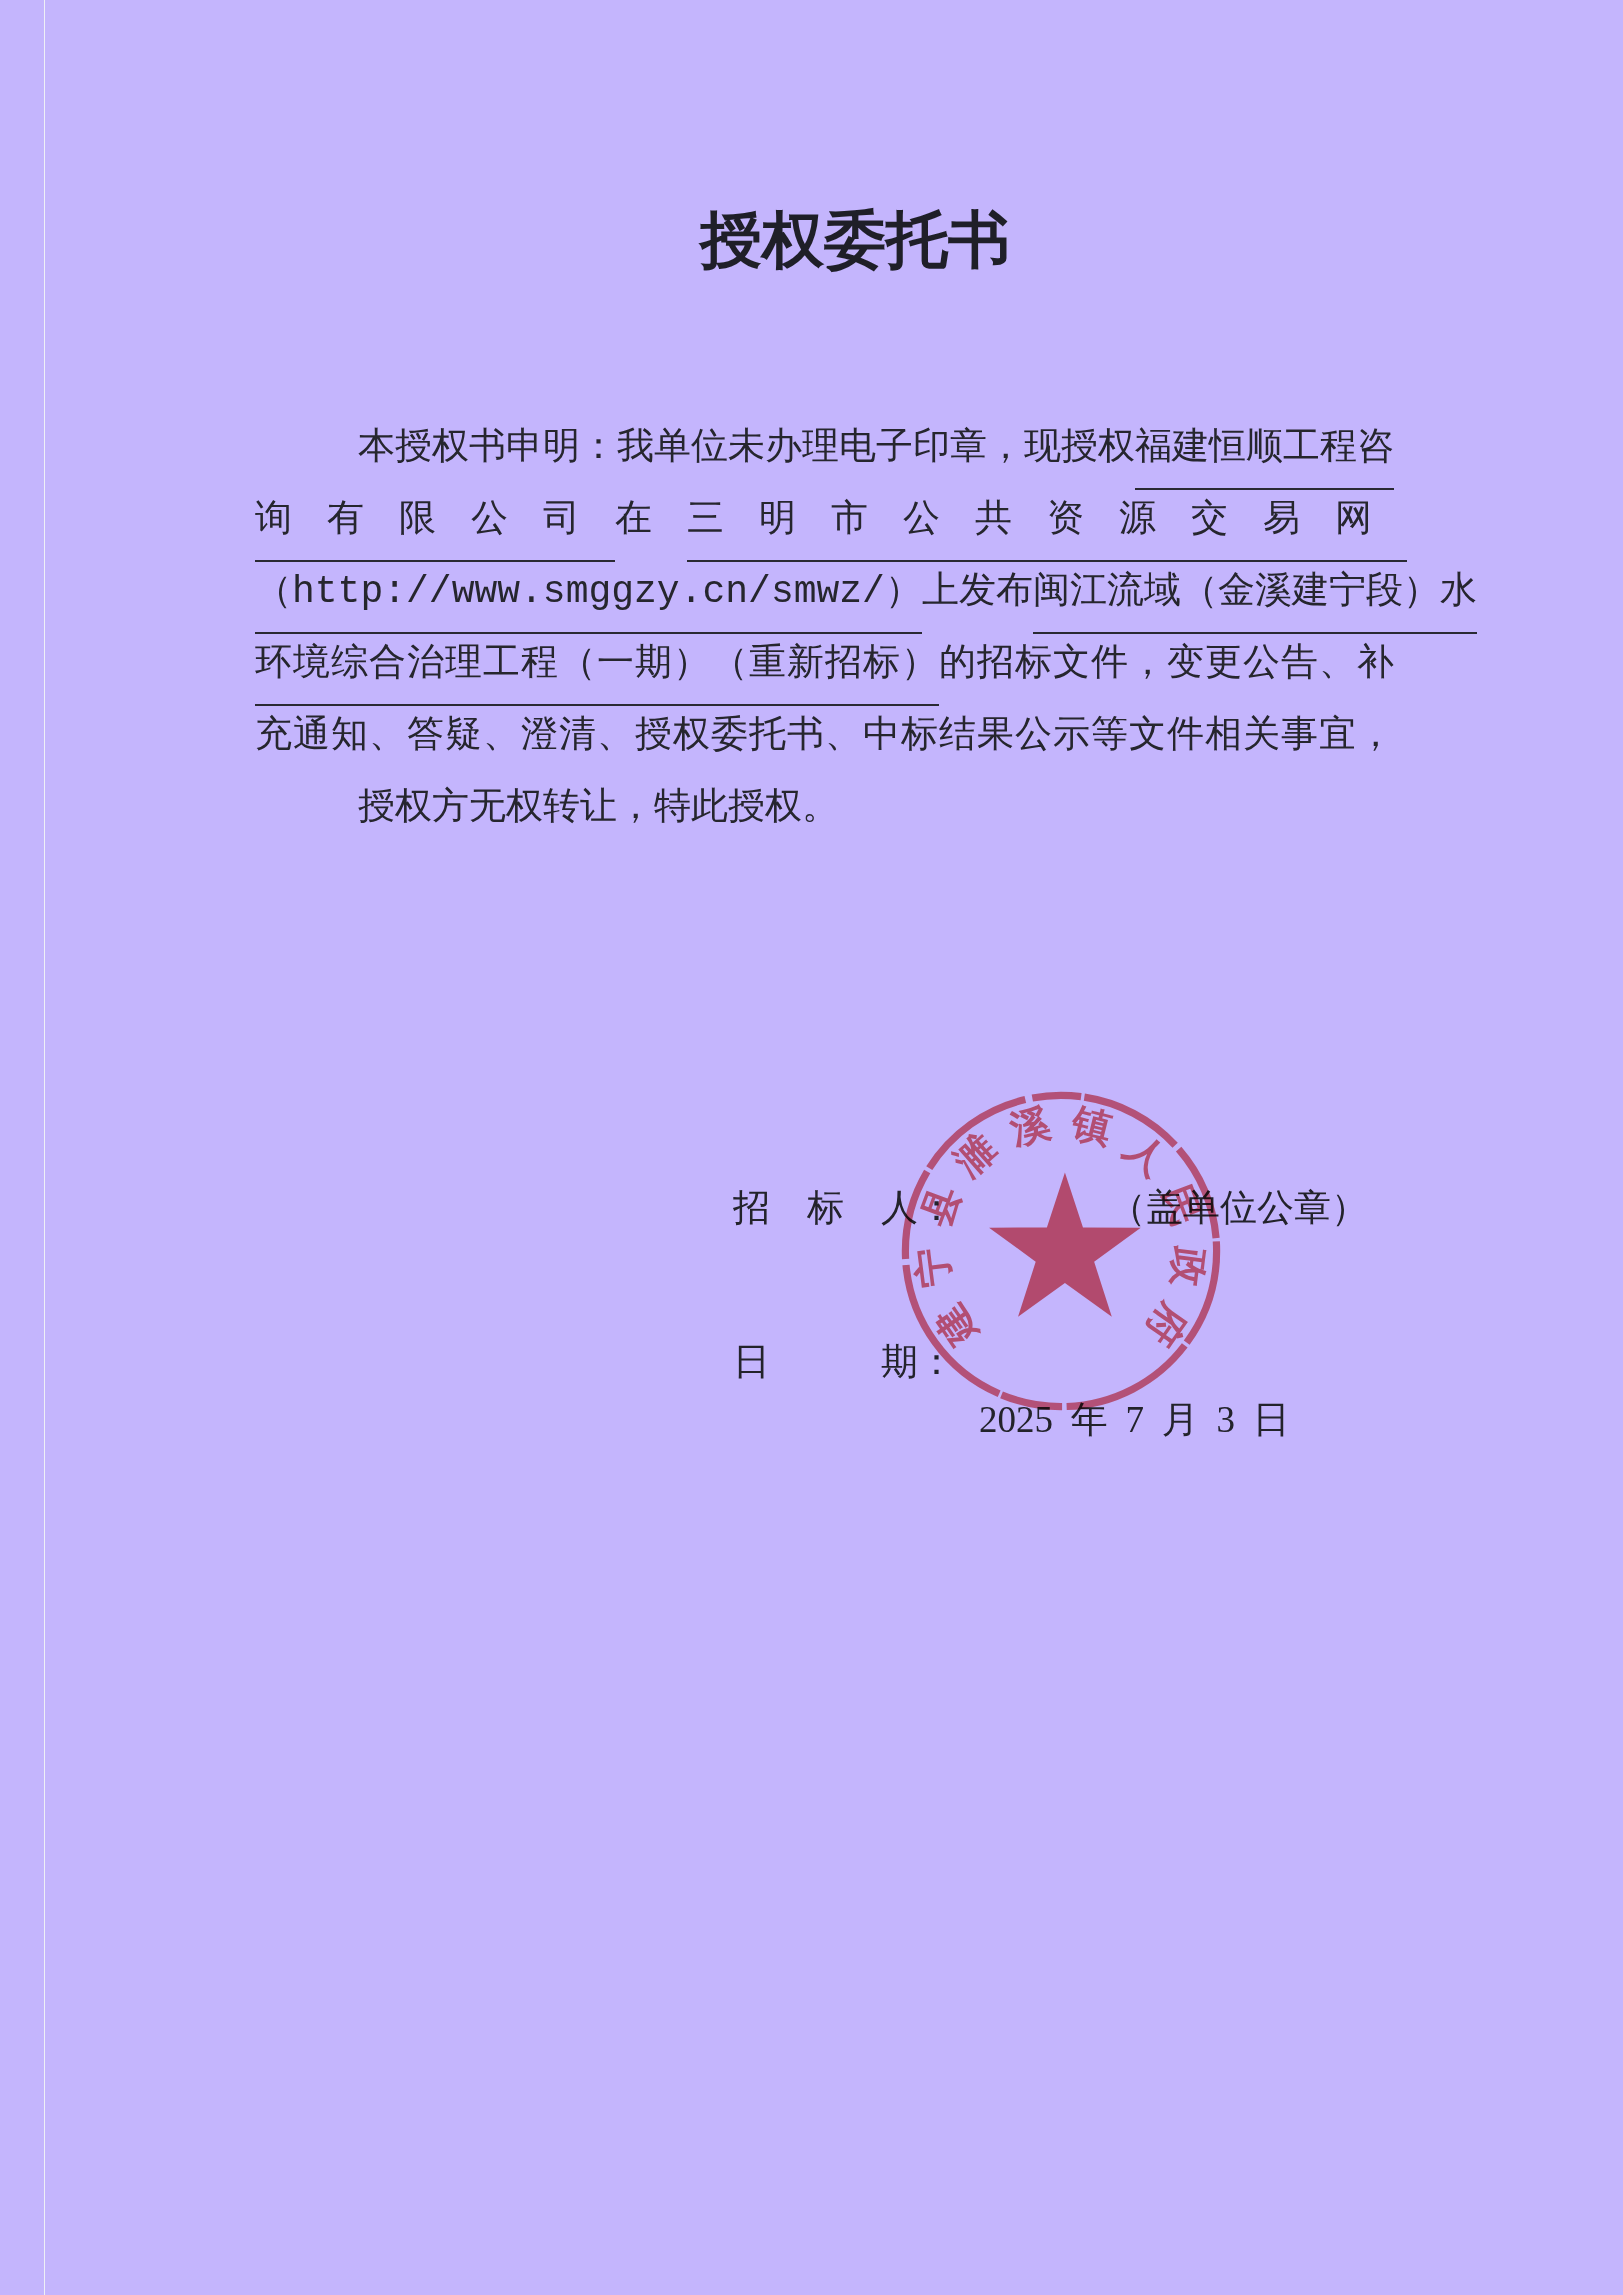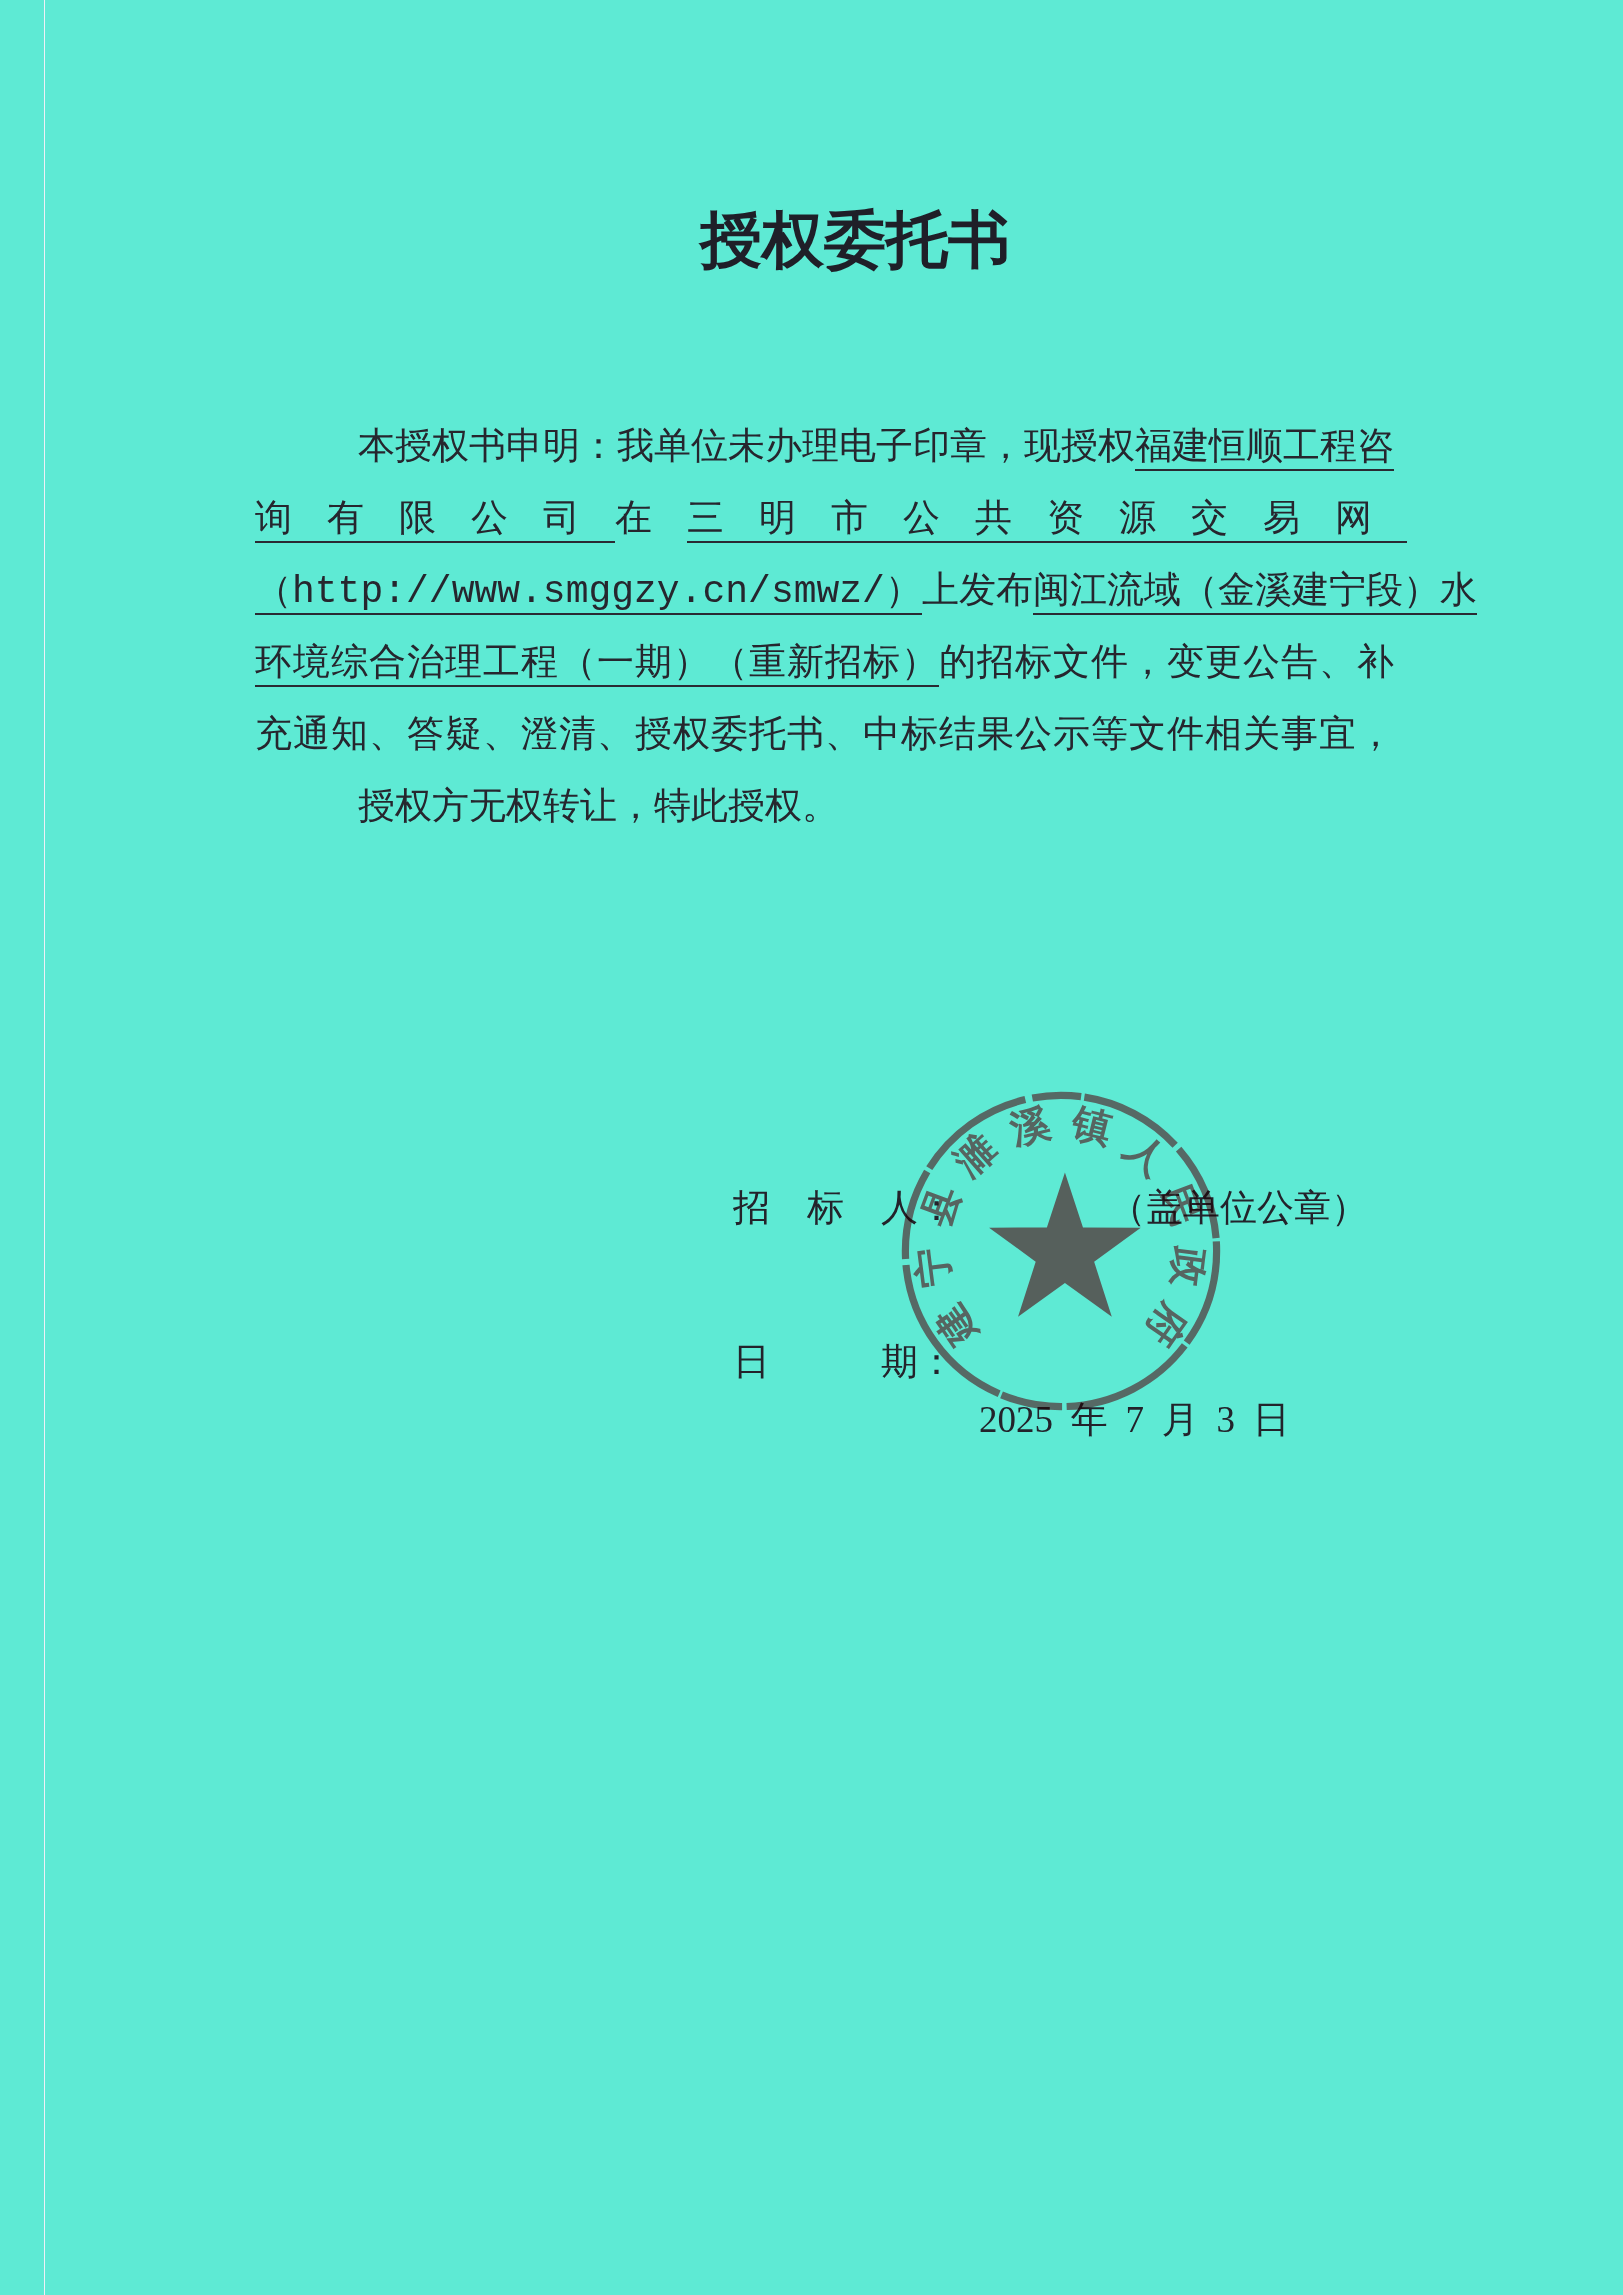--- a/index.html
+++ b/index.html
@@ -5,21 +5,21 @@
   * { margin:0; padding:0; box-sizing:border-box; }
   html,body { width:1623px; height:2295px; }
   body {
     background:#ffffff;
     font-family:"Liberation Serif","DejaVu Serif",serif;
     color:#25252d;
   }
   .page {
     position:relative;
     width:1623px; height:2295px;
-    background:#5eead4;
+    background:#c4b5fd;
     overflow:hidden;
   }
   .scan-edge {
     position:absolute; left:44px; top:0;
     width:1.3px; height:2295px;
     background:#eef0f6;
   }
   .doc-title {
     position:absolute; left:700px; top:198px;
     font-size:62px; font-weight:700;
@@ -31,21 +31,21 @@
     width:1172px;
     font-size:37px; line-height:72px;
     color:#26262e;
   }
   .bline { height:72px; white-space:nowrap; }
   .indent { text-indent:103px; }
   .ls15 { letter-spacing:1px; }
   .spread { letter-spacing:35px; }
   .ul {
     border-bottom:2.6px solid #2a2a33;
-    padding-bottom:3px;
+    padding-bottom:22px;
   }
   .url {
     font-family:"Liberation Mono","DejaVu Sans Mono",monospace;
     font-size:38px;
   }
   .sig {
     position:absolute;
     font-size:37px; line-height:41px;
     color:#23232b;
     white-space:pre;

